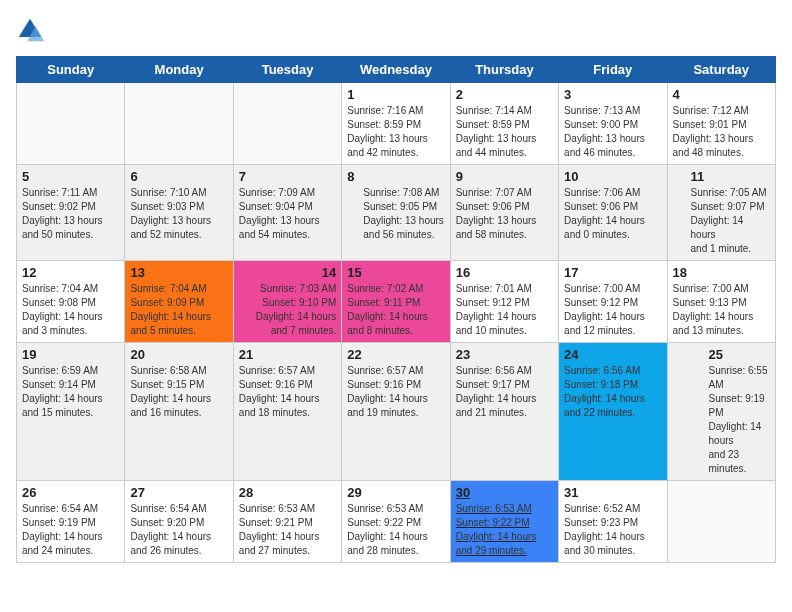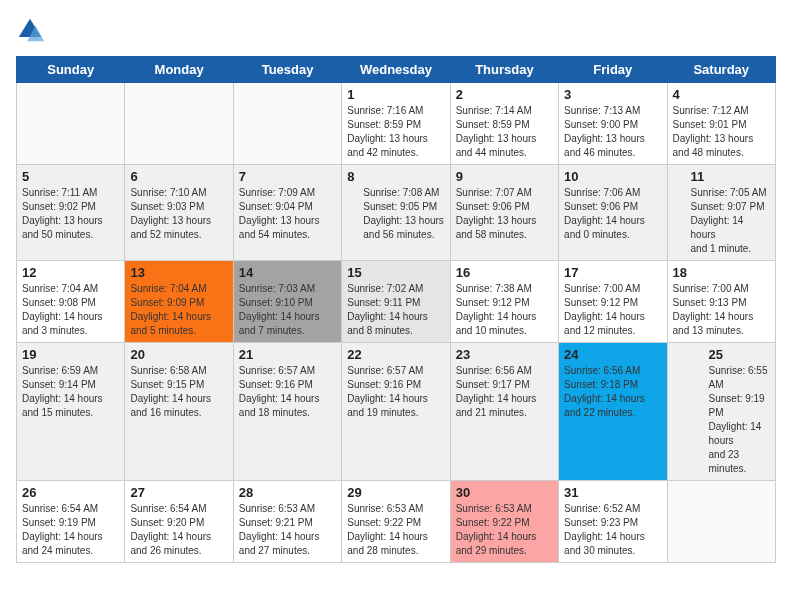--- a/index.html
+++ b/index.html
@@ -225,37 +225,37 @@
 Daylight: 14 hours
 and 3 minutes.</div>
         </td>
         <td style="background: #f97316;">
           <span class="day-num">13</span>
           <div class="day-info" style="white-space: pre-line;">Sunrise: 7:04 AM
 Sunset: 9:09 PM
 Daylight: 14 hours
 and 5 minutes.</div>
         </td>
-        <td style="background: #a3a3a3;">
+        <td style="background: #ec4899; text-align: right;">
           <span class="day-num">14</span>
           <div class="day-info" style="white-space: pre-line;">Sunrise: 7:03 AM
 Sunset: 9:10 PM
 Daylight: 14 hours
 and 7 minutes.</div>
         </td>
-        <td style="background: #e5e5e5;">
+        <td style="background: #ec4899;">
           <span class="day-num">15</span>
           <div class="day-info" style="white-space: pre-line;">Sunrise: 7:02 AM
 Sunset: 9:11 PM
 Daylight: 14 hours
 and 8 minutes.</div>
         </td>
         <td style="background: rgb(255, 255, 255);">
           <span class="day-num">16</span>
-          <div class="day-info" style="white-space: pre-line;">Sunrise: 7:38 AM
+          <div class="day-info" style="white-space: pre-line;">Sunrise: 7:01 AM
 Sunset: 9:12 PM
 Daylight: 14 hours
 and 10 minutes.</div>
         </td>
         <td style="background: rgb(255, 255, 255);">
           <span class="day-num">17</span>
           <div class="day-info" style="white-space: pre-line;">Sunrise: 7:00 AM
 Sunset: 9:12 PM
 Daylight: 14 hours
 and 12 minutes.</div>
@@ -341,21 +341,21 @@
 Daylight: 14 hours
 and 27 minutes.</div>
         </td>
         <td style="background: rgb(255, 255, 255);">
           <span class="day-num">29</span>
           <div class="day-info" style="white-space: pre-line;">Sunrise: 6:53 AM
 Sunset: 9:22 PM
 Daylight: 14 hours
 and 28 minutes.</div>
         </td>
-        <td style="background: #fca5a5;">
+        <td style="background: #3b82f6; text-decoration: underline;">
           <span class="day-num">30</span>
           <div class="day-info" style="white-space: pre-line;">Sunrise: 6:53 AM
 Sunset: 9:22 PM
 Daylight: 14 hours
 and 29 minutes.</div>
         </td>
         <td style="background: rgb(255, 255, 255);">
           <span class="day-num">31</span>
           <div class="day-info" style="white-space: pre-line;">Sunrise: 6:52 AM
 Sunset: 9:23 PM

